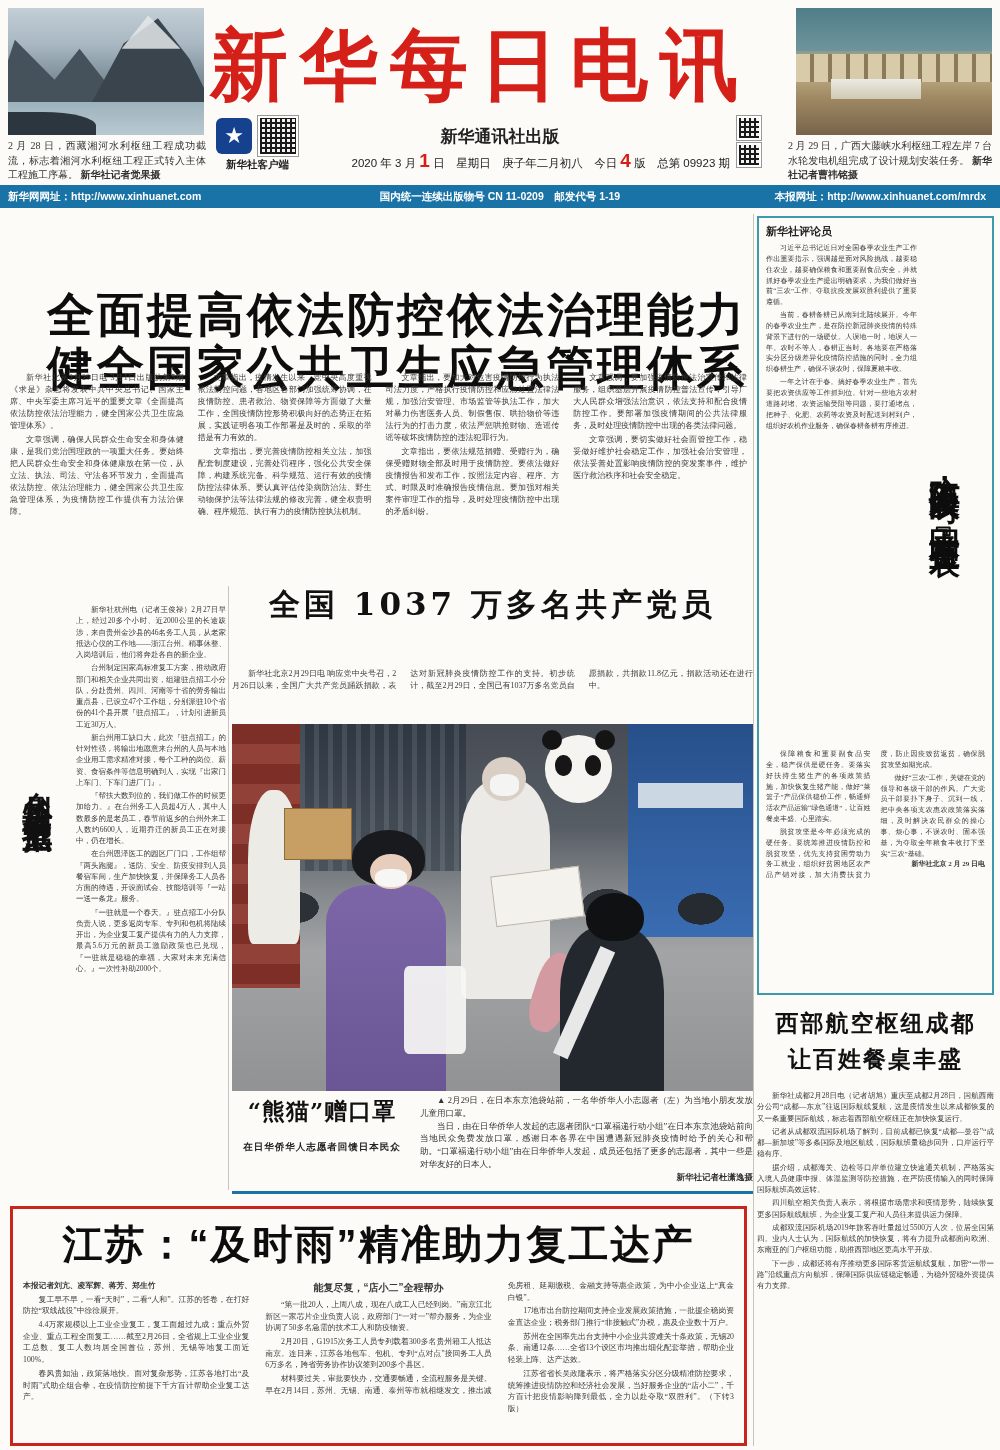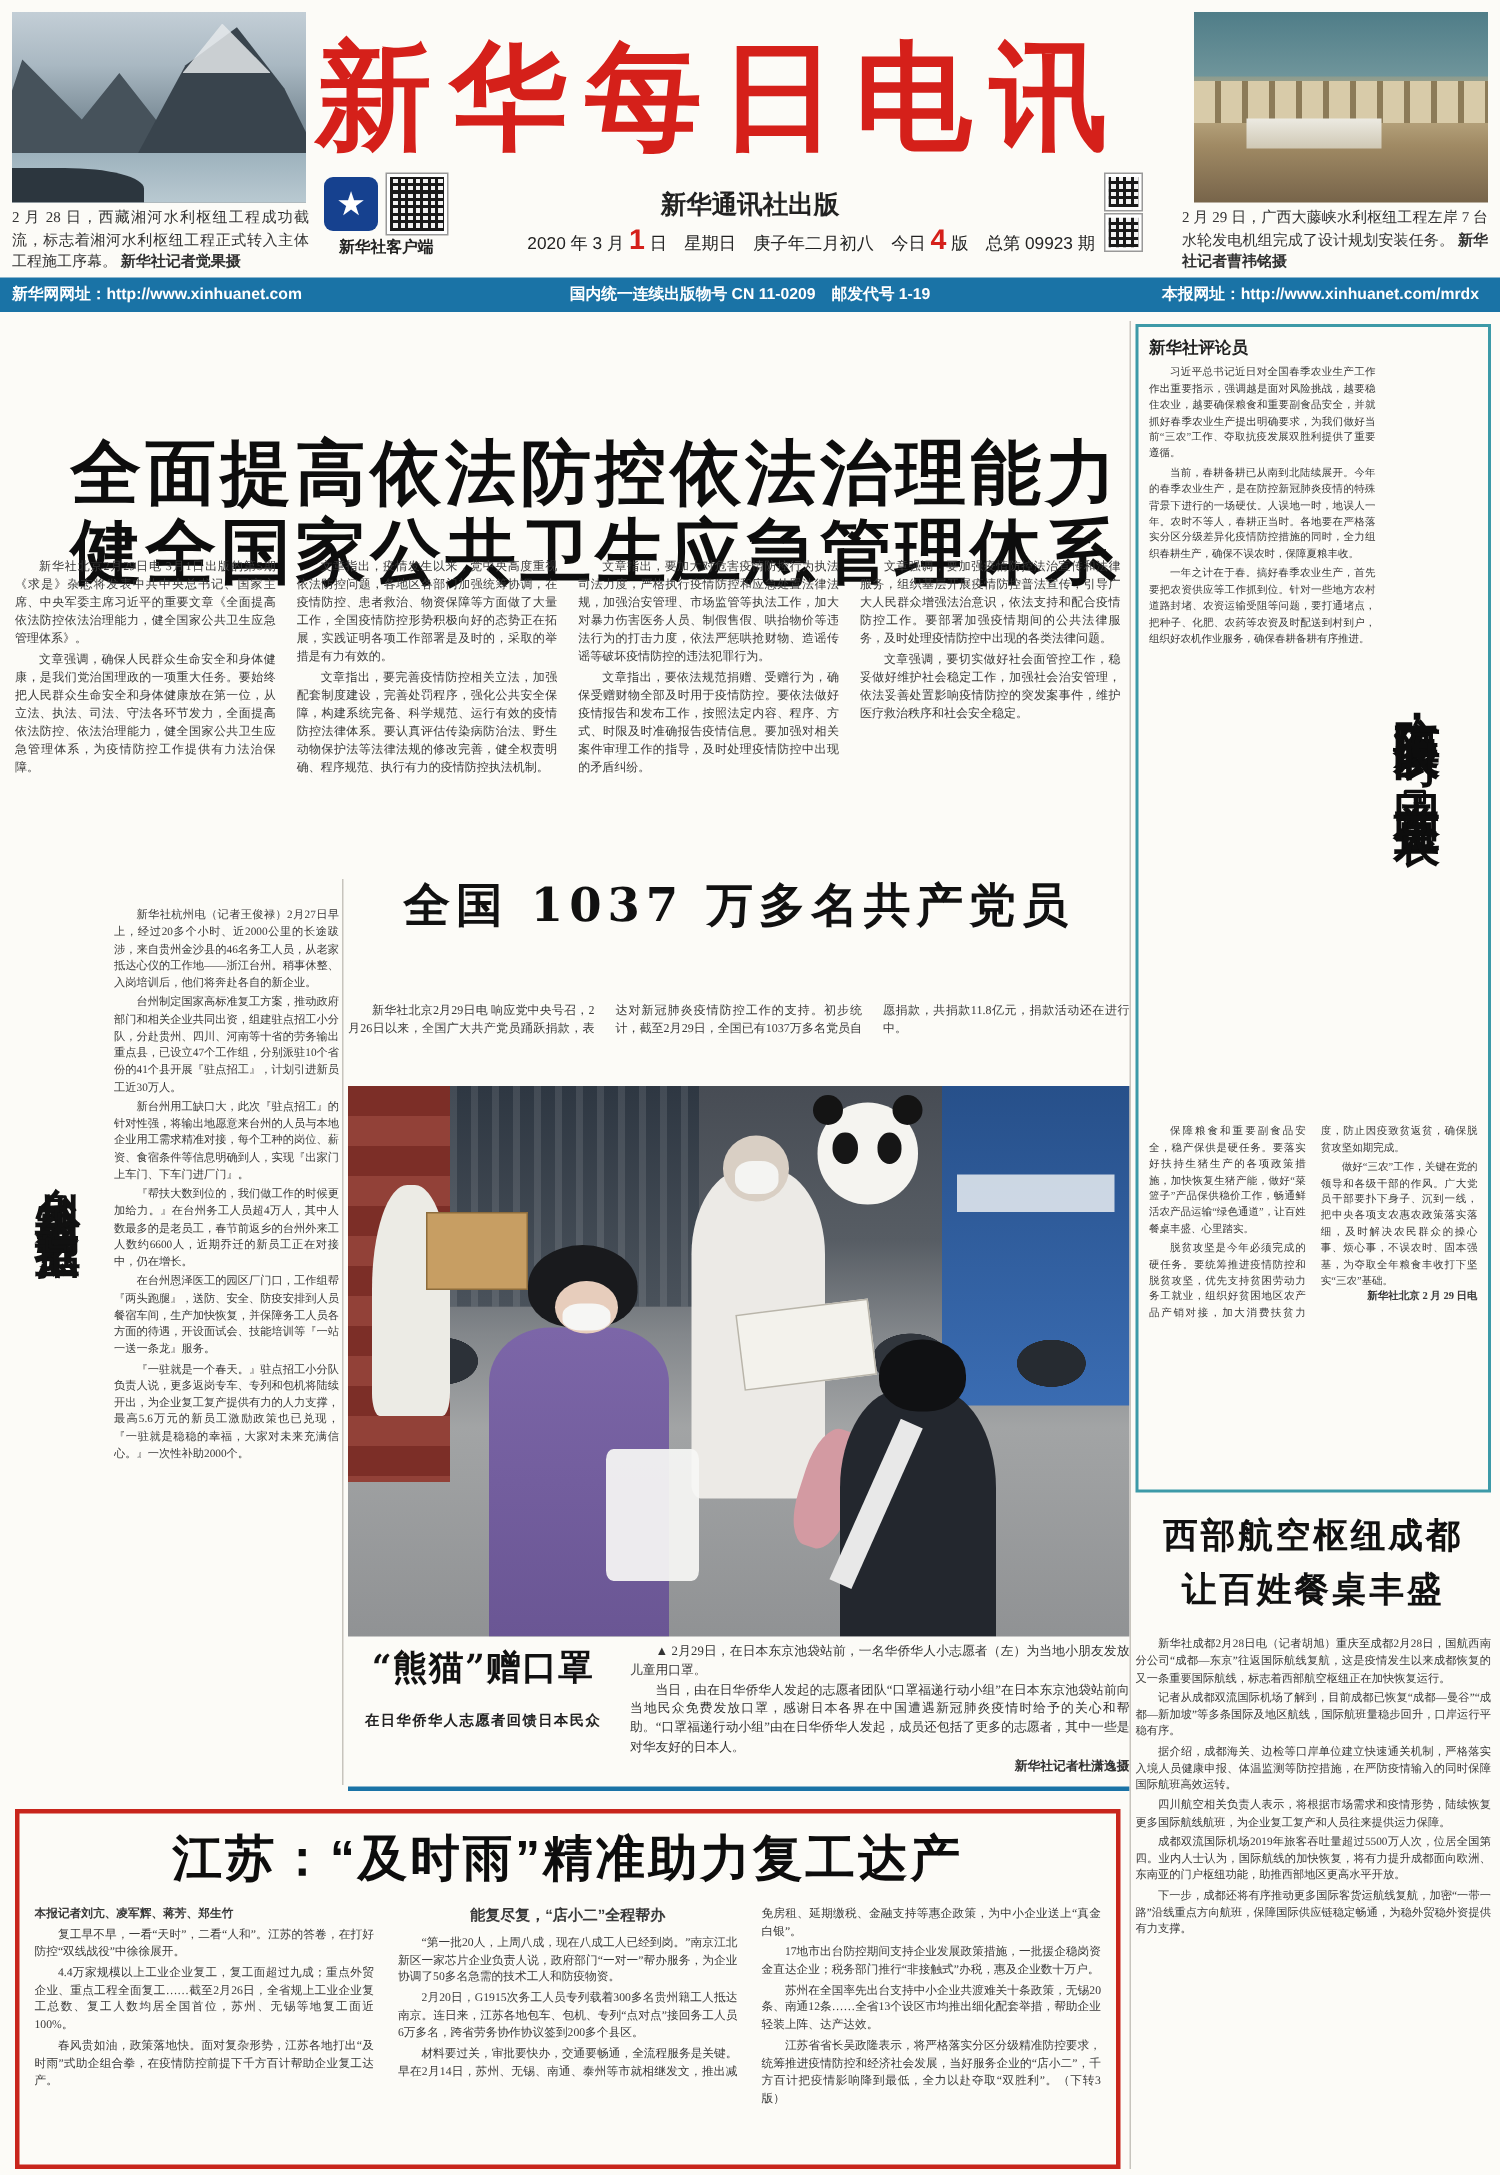--- a/index.html
+++ b/index.html
@@ -118,21 +118,21 @@
               font-weight:900;font-size:31px;letter-spacing:3px;height:496px;color:#0d0d0d;}
   .edit-bottom{margin-top:6px;height:218px;font-size:7px;line-height:1.55;text-align:justify;color:#3a3a3a;overflow:hidden;}
   .edit-bottom p{margin:0 0 2px;text-indent:2em;}
   .edit-sign{text-align:right;font-weight:bold;text-indent:0 !important;}
   
   .avi-head{left:757px;top:1006px;width:237px;text-align:center;font-size:23px;font-weight:900;
             font-family:"Liberation Sans",sans-serif;line-height:1.55;letter-spacing:2px;color:#111;}
   .avi-body{left:757px;top:1090px;width:237px;height:356px;font-size:7.5px;}
   
   .js-box{left:10px;top:1206px;width:737px;height:240px;border:3px solid #c8251c;background:#fcfbf7;padding:6px 10px;}
-  .js-head{text-align:center;font-size:33px;font-weight:900;font-family:"Liberation Sans",sans-serif;
+  .js-head{text-align:center;font-size:40px;font-weight:900;font-family:"Liberation Sans",sans-serif;
            letter-spacing:2px;color:#0d0d0d;margin:2px 0 8px;}
   .js-cols{column-count:3;column-gap:16px;height:172px;font-size:7.8px;line-height:1.5;text-align:justify;color:#3a3a3a;overflow:hidden;}
   .js-cols p{margin:0 0 2px;text-indent:2em;}
   .js-byline{text-indent:0 !important;font-weight:bold;}
   .js-sub{font-weight:900;font-family:"Liberation Sans",sans-serif;text-align:center;text-indent:0 !important;
           font-size:10px;margin:4px 0 !important;}
   
   .vrule{background:#c7c4bd;width:1px;}
   .vr1{left:228px;top:586px;height:604px;}
   .vr2{left:752.5px;top:214px;height:1232px;}

